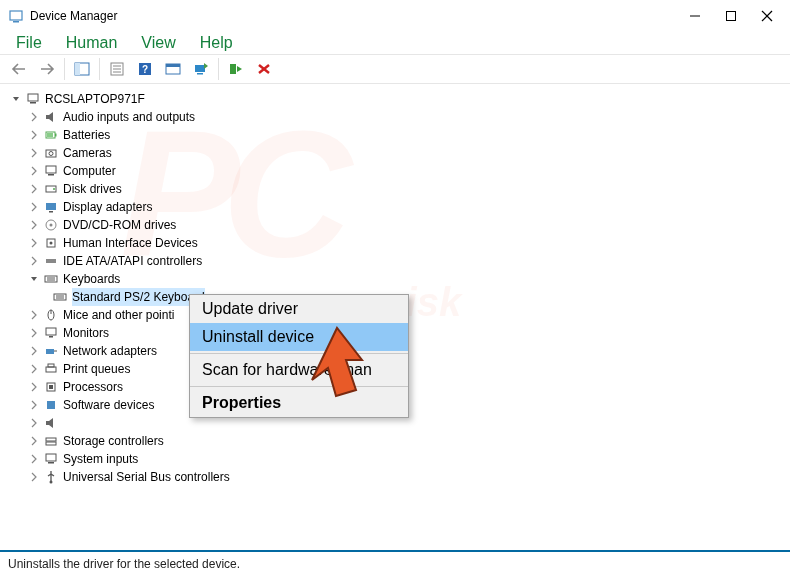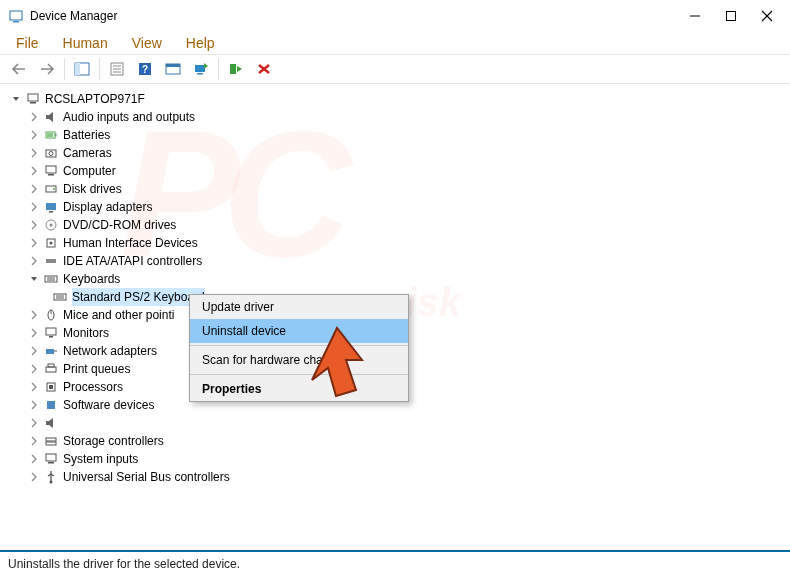--- a/index.html
+++ b/index.html
@@ -6,36 +6,36 @@
 body { background: #fff; width: 790px; height: 576px; overflow: hidden; position: relative; }
 
 .titlebar { display: flex; align-items: center; height: 32px; padding: 0 8px; }
 .titlebar .icon { width: 16px; height: 16px; margin-right: 6px; display: flex; align-items: center; justify-content: center; }
 .titlebar .title { font-size: 12px; flex: 1; color: #000; }
 .winbtns { display: flex; gap: 18px; margin-right: 6px; }
 .winbtn { width: 18px; height: 18px; display: flex; align-items: center; justify-content: center; }
 .winbtn svg { width: 12px; height: 12px; }
 
 .menubar { display: flex; height: 22px; padding: 0 6px; align-items: center; gap: 4px; }
-.menubar .menuitem { font-size: 14px; color: #a16207; padding: 2px 10px; }
+.menubar .menuitem { font-size: 16px; color: #15803d; padding: 2px 10px; }
 
 .toolbar { display: flex; height: 30px; border-top: 1px solid #e6e6e6; border-bottom: 1px solid #e6e6e6; align-items: center; padding: 0 6px; gap: 2px; }
 .tbtn { width: 26px; height: 24px; display: flex; align-items: center; justify-content: center; }
 .tsep { width: 1px; height: 22px; background: #e0e0e0; margin: 0 2px; }
 
 .tree { position: relative; font-size: 12px; color: #000; padding: 6px 10px; height: 454px; overflow: hidden; }
 .node { display: flex; align-items: center; height: 18px; line-height: 18px; }
 .arrow { width: 12px; height: 12px; margin-right: 3px; display: flex; align-items: center; justify-content: center; }
 .nicon { width: 16px; height: 16px; margin-right: 4px; display: flex; align-items: center; justify-content: center; }
 .nlabel { white-space: nowrap; }
 .ind1 { padding-left: 18px; }
 .ind2 { padding-left: 42px; }
 .selected { background: #cde8ff; }
 
-.contextmenu { position: absolute; background: #f0f0f0; border: 1px solid #a0a0a0; box-shadow: 3px 3px 6px rgba(0,0,0,.25); font-size: 12px; width: 220px; }
+.contextmenu { position: absolute; background: #f0f0f0; border: 1px solid #a0a0a0; box-shadow: 3px 3px 6px rgba(0,0,0,.25); font-size: 16px; width: 220px; }
 .cmitem { padding: 5px 12px; }
 .cmitem.highlight { background: #90c8f6; color: #000; }
 .cmsep { height: 1px; background: #c8c8c8; margin: 2px 0; }
 .cmitem.bold { font-weight: 600; }
 
 .cursor { position: absolute; width: 70px; height: 80px; pointer-events: none; }
 
 .statusbar { position: absolute; bottom: 0; left: 0; right: 0; height: 26px; border-top: 2px solid #0369a1; font-size: 12px; color: #222; display: flex; align-items: center; padding: 0 8px; }
 
 .watermark { position: absolute; top: 90px; left: 120px; font-size: 180px; font-weight: 800; font-style: italic; color: rgba(240,90,50,0.06); letter-spacing: -18px; pointer-events: none; z-index: 0; font-family: Arial, sans-serif; }

